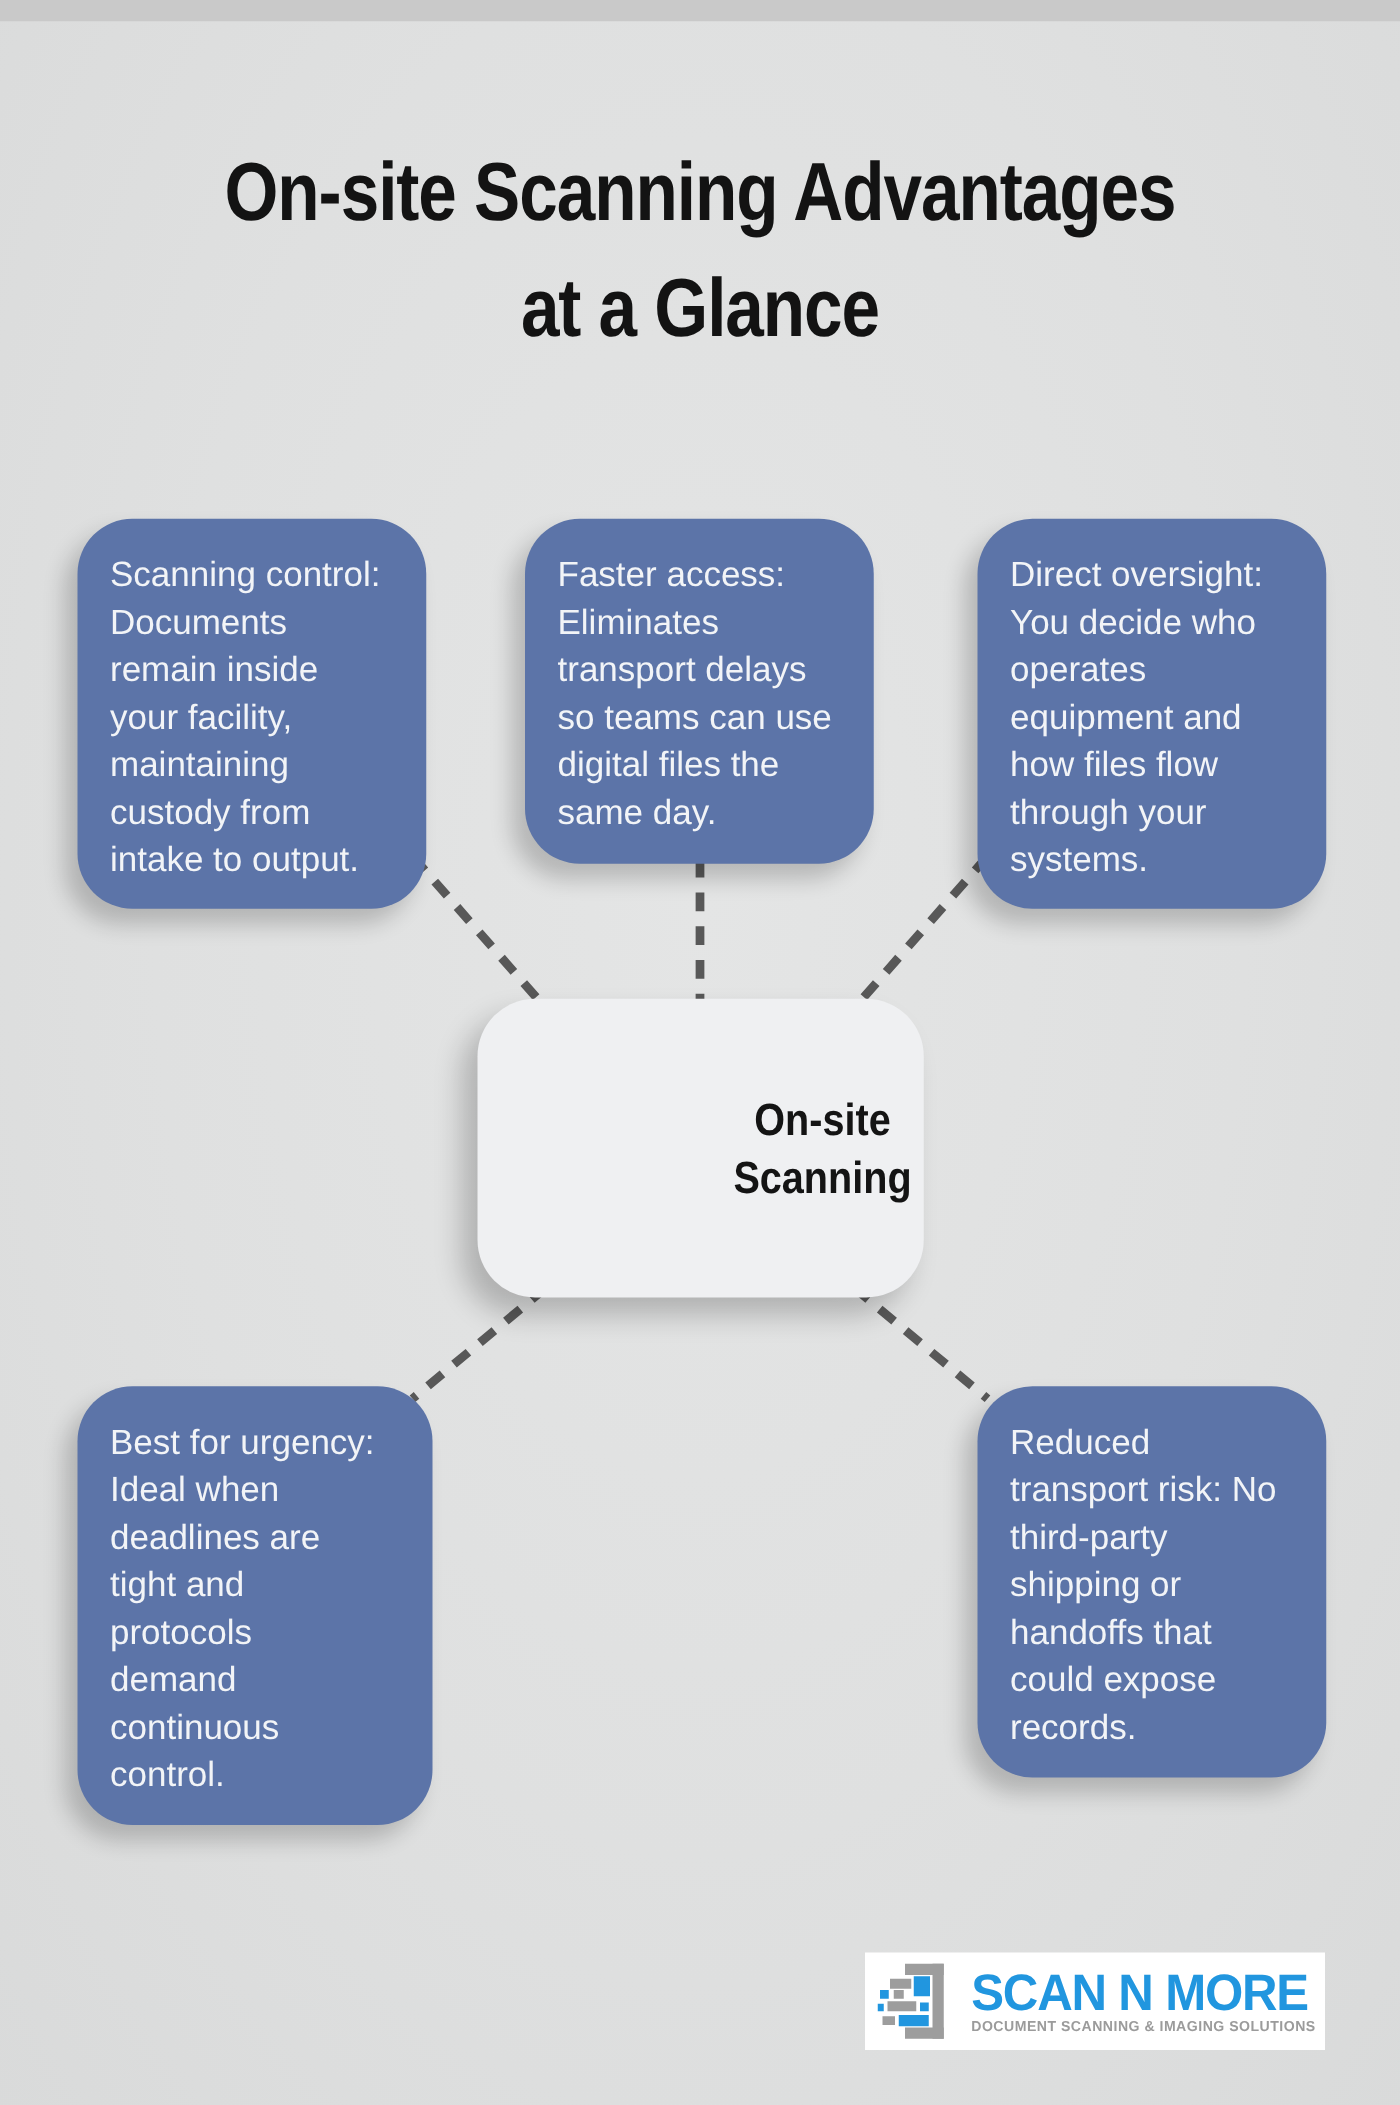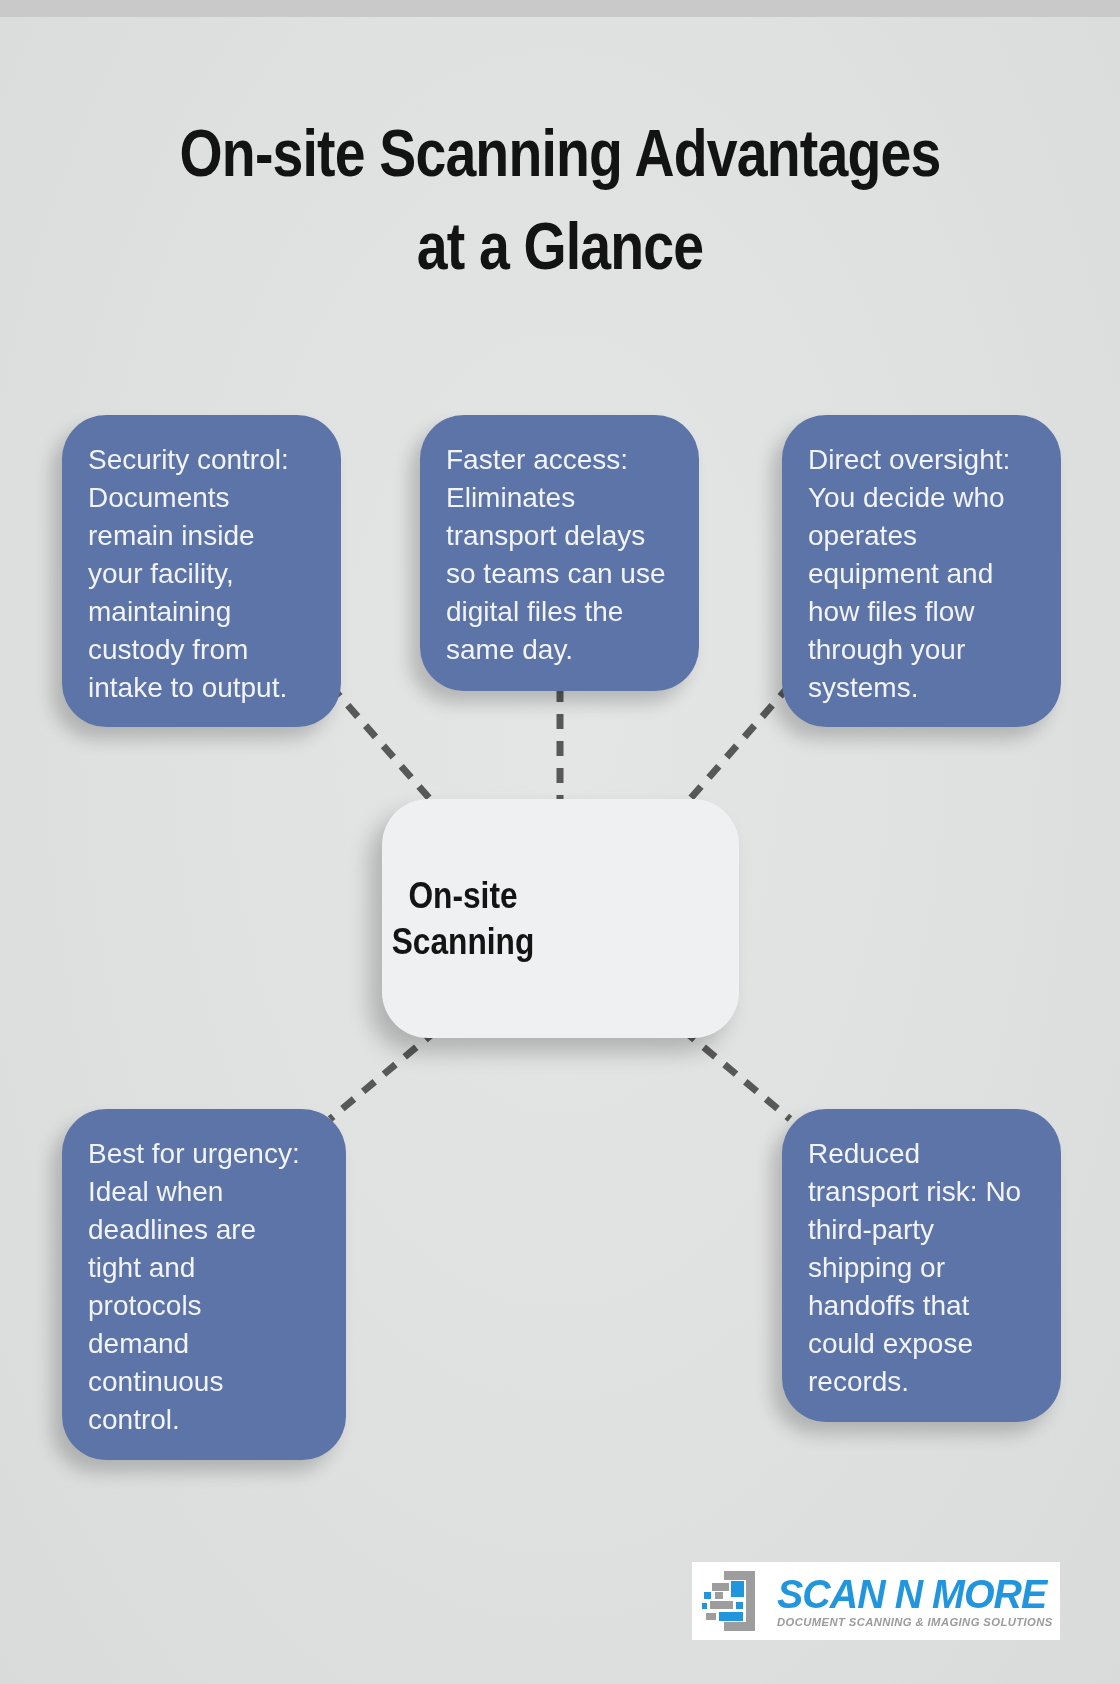--- a/index.html
+++ b/index.html
@@ -55,41 +55,40 @@
   .card-br { left: 782px; top: 1092px; width: 279px; height: 313px; }
   .center-node {
     position: absolute;
     left: 382px; top: 782px;
     width: 357px; height: 239px;
     background: #eff0f2;
     border-radius: 46px;
     box-shadow: -12px 14px 22px rgba(0,0,0,0.22);
     display: flex;
     align-items: center;
-    justify-content: flex-start;
+    justify-content: flex-end;
   }
   .center-label {
     font-size: 36px;
     line-height: 46px;
     font-weight: 700;
     color: #141414;
     text-align: center;
     white-space: pre-line;
     transform: scaleX(0.88);
   }
   .logo {
     position: absolute;
     left: 692px; top: 1545px;
     width: 368px; height: 78px;
     background: #ffffff;
     display: flex;
     align-items: center;
     gap: 11px;
     padding: 6px 8px 6px 10px;
-    font-style: italic;
   }
   .logo-icon { flex: 0 0 auto; display: block; }
   .logo-text { display: flex; flex-direction: column; justify-content: center; }
   .logo-name {
     color: #2196df;
     font-weight: 700;
     font-size: 41px;
     line-height: 40px;
     letter-spacing: -1px;
     white-space: nowrap;
@@ -117,21 +116,21 @@
 at a Glance</div>
 
   <svg class="connectors" viewBox="0 0 1120 1684" xmlns="http://www.w3.org/2000/svg">
     <line x1="330" y1="668" x2="437" y2="790"></line>
     <line x1="560" y1="670" x2="560" y2="788"></line>
     <line x1="790" y1="668" x2="683" y2="790"></line>
     <line x1="437" y1="1013" x2="330" y2="1102"></line>
     <line x1="683" y1="1013" x2="790" y2="1102"></line>
   </svg>
 
-  <div class="card card-tl">Security control:
+  <div class="card card-tl">Scanning control:
 Documents
 remain inside
 your facility,
 maintaining
 custody from
 intake to output.</div>
   <div class="card card-tm">Faster access:
 Eliminates
 transport delays
 so teams can use

